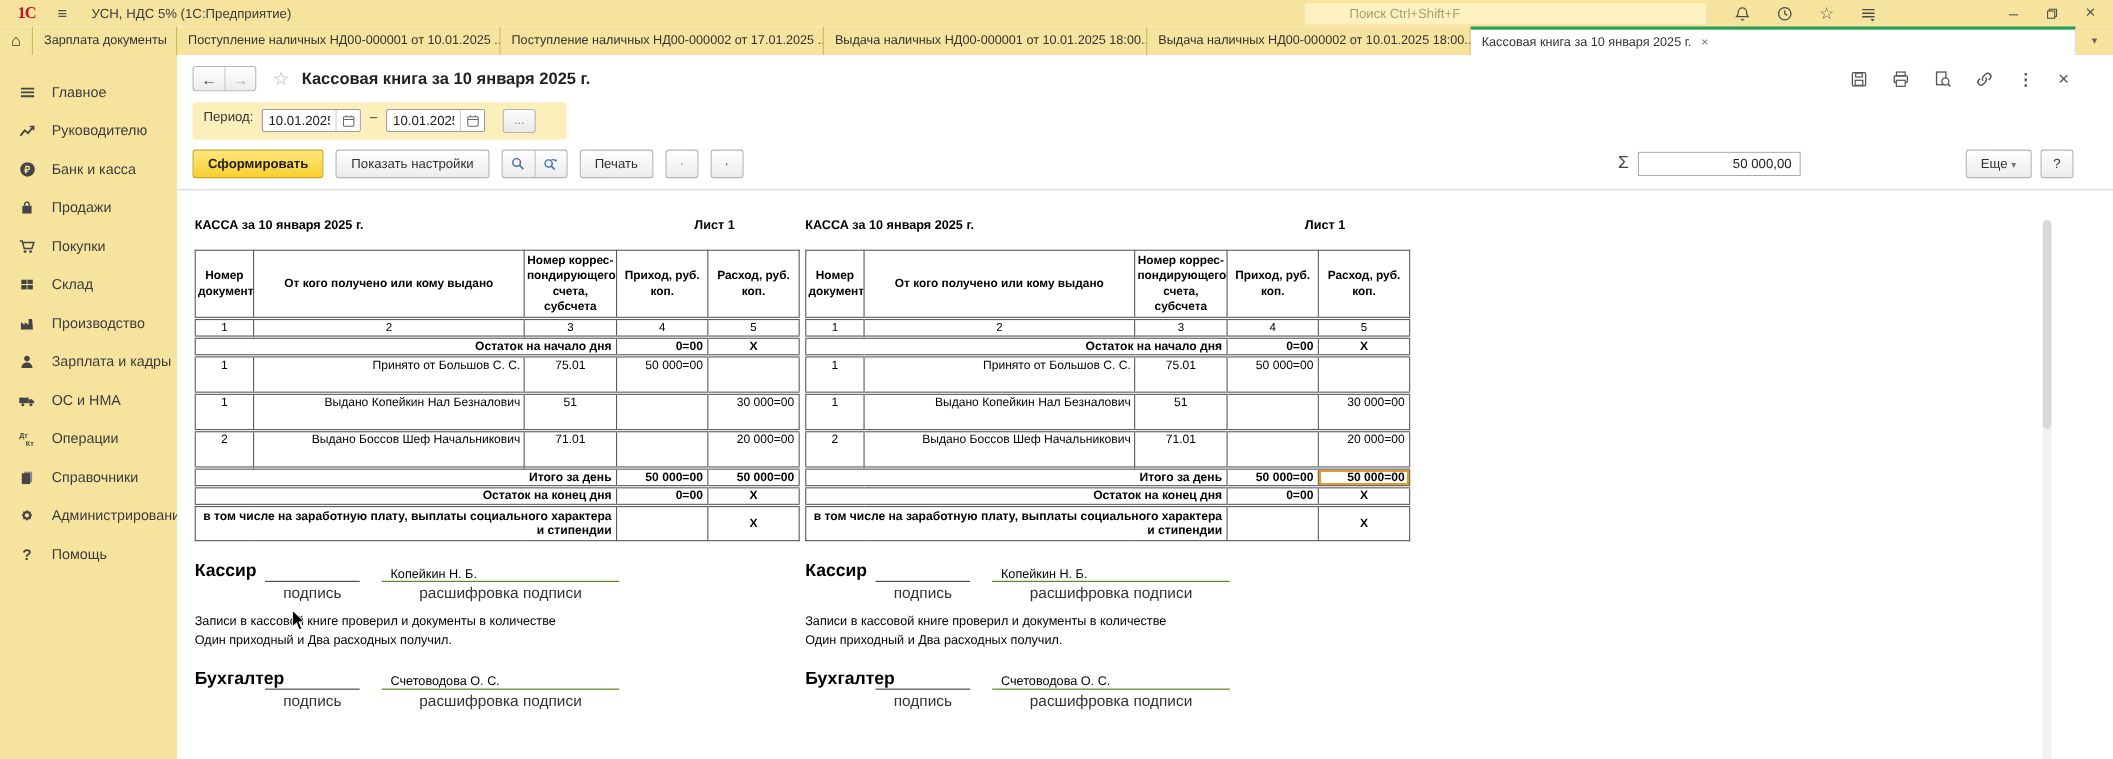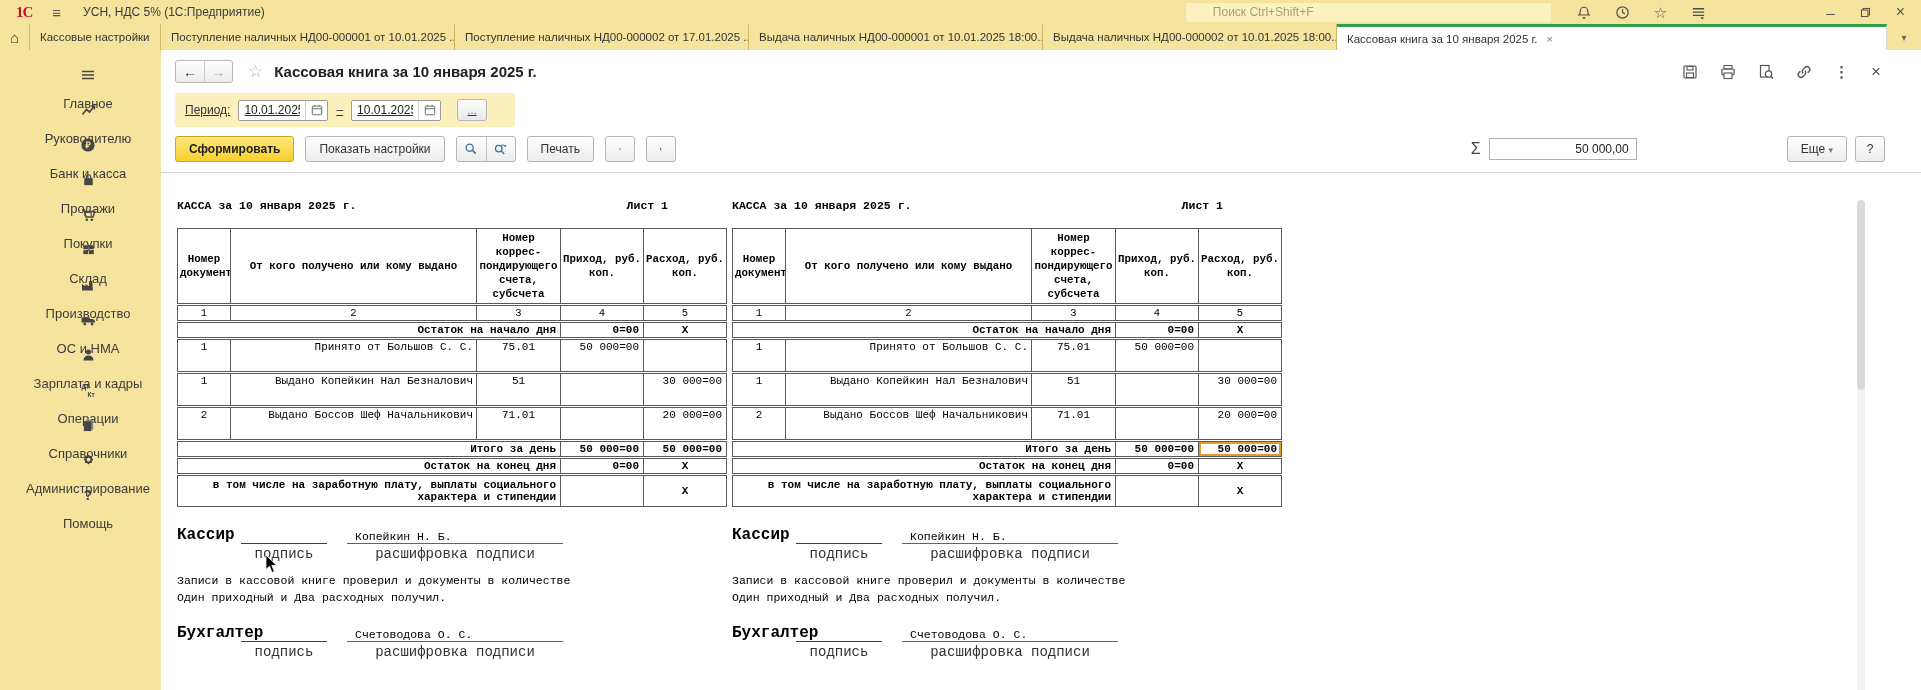--- a/index.html
+++ b/index.html
@@ -7,21 +7,21 @@
               font-family:"Liberation Sans", sans-serif; }
 
   
   .titlebar { height:24px; background:#f6e49e; display:flex; align-items:center;
               font-size:12px; color:#3a3a3a; padding:0 10px; }
   .logo { color:#c8102e; font-weight:bold; font-size:15px; margin-left:6px;
           font-family:"Liberation Serif", serif; letter-spacing:-1px; }
   .tb-hamburger { font-size:15px; color:#555; margin-left:20px; cursor:pointer; }
   .tb-title { margin-left:22px; }
   .tb-search { margin-left:auto; width:365px; height:19px; background:#fbf2c0;
-               border-radius:2px; display:flex; align-items:center; padding:0 6px; gap:8px; }
+               border-radius:2px; display:flex; align-items:center; padding:0 6px; gap:22px; }
   .tb-search input { border:none; outline:none; background:transparent; width:100%;
                      font-size:12px; color:#6b6348; font-family:inherit; }
   .tb-search input::placeholder { color:#a99f6e; }
   .tb-icons { display:flex; gap:24px; margin-left:26px; align-items:center; color:#4c4c4c; }
   .tb-win { display:flex; gap:24px; margin-left:120px; margin-right:6px; align-items:center; color:#4c4c4c; }
   .tb-glyph { font-size:14px; line-height:1; cursor:pointer; }
 
   
   .tabbar { height:26px; background:#f6e49e; display:flex; align-items:stretch; font-size:11.5px; }
   .tab { display:flex; align-items:center; gap:9px; padding:0 10px;
@@ -31,41 +31,41 @@
   .tab.w-md { width:294px; }
   .tab.active { flex:1; background:#fff; border-top:3px solid #2e9e4f; border-right:1px solid #d7d7d7; }
   .tab-x { color:#777; font-size:11px; cursor:pointer; }
   .tab-list-btn { width:34px; display:flex; align-items:center; justify-content:center;
                   color:#666; font-size:10px; cursor:pointer; }
 
   
   .layout { display:flex; height:640px; }
   .sidebar { width:161px; background:#f6e49e; padding-top:16px; flex-shrink:0; }
   .side-item { height:35px; display:flex; align-items:center; padding-left:15px; gap:13px;
-               font-size:13px; color:#3c3c3c; cursor:pointer;flex-direction:column; }
+               font-size:13px; color:#3c3c3c; cursor:pointer; }
   .side-icon { width:19px; height:17px; display:flex; align-items:center; justify-content:center;
                flex-shrink:0; font-size:14px; color:#454545; }
   .main { flex:1; background:#fff; position:relative; overflow:hidden; }
 
   
   .doc-header { display:flex; align-items:center; padding:10px 40px 0 14px; }
   .nav-group { display:flex; border:1px solid #b8b8b8; border-radius:3px; overflow:hidden;
                background:linear-gradient(#fff,#ececec); }
   .nav-btn { width:28px; height:21px; display:flex; align-items:center; justify-content:center;
              font-size:14px; color:#333; cursor:pointer; background:transparent; border:none; }
   .nav-btn.fwd { border-left:1px solid #c9c9c9; color:#a9a9a9; }
   .title-star { color:#b3b3b3; font-size:17px; margin:0 11px 0 15px; }
   .doc-title { font-size:15px; font-weight:bold; color:#222; }
   .win-actions { margin-left:auto; display:flex; gap:22px; align-items:center; color:#555; }
   .wa { cursor:pointer; display:flex; align-items:center; font-size:15px; color:#555; }
 
   
   .period-row { margin:10px 0 0 14px; }
-  .period-band { display:inline-flex; align-items:center; background:#fbf0bb; border-radius:3px;
-                 padding:6px 28px 6px 10px; gap:8px; font-size:12px; color:#333;text-decoration:underline; }
+  .period-band { display:inline-flex; align-items:flex-start; background:#fbf0bb; border-radius:3px;
+                 padding:6px 28px 6px 10px; gap:8px; font-size:12px; color:#333; }
   .date-field { display:inline-flex; background:#fff; border:1px solid #9c9c9c; border-radius:2px;
                 height:21px; align-items:center; overflow:hidden; }
   .date-field input { border:none; outline:none; width:66px; font-size:12px; padding:0 5px; font-family:inherit; color:#222; }
   .cal-btn { width:22px; height:21px; border:none; border-left:1px solid #cfcfcf; background:#fff;
              display:flex; align-items:center; justify-content:center; cursor:pointer; }
   .dots-btn { width:30px; height:22px; border:1px solid #b5b5b5; border-radius:3px;
               background:linear-gradient(#fdfdfd,#e9e9e9); color:#777; font-size:11px;
               margin-left:8px; cursor:pointer; font-family:inherit; }
 
   
@@ -84,21 +84,21 @@
   .toolbar-right { margin-left:auto; display:flex; align-items:center; gap:8px; }
   .sum-label { font-size:16px; color:#444; }
   .sum-field { width:148px; height:22px; border:1px solid #b0b0b0; font-size:12px;
                text-align:right; padding:0 7px; font-family:inherit; color:#222; }
   .more-btn { margin-left:142px; }
   .help-btn { width:30px; padding:0; }
 
   
   .sheet-area { margin-top:10px; border-top:1px solid #d5d5d5; padding:20px 0 0 16px; position:relative; }
   .halves { display:flex; gap:6px; }
-  .half { width:549px; flex-shrink:0;font-family:Liberation Mono, monospace; }
+  .half { width:549px; flex-shrink:0; }
   .sheet-head { display:flex; justify-content:space-between; padding-right:58px;
                 font-weight:bold; font-size:11.5px; margin:6px 0 16px; color:#000; }
   table.cash { border-collapse:collapse; table-layout:fixed; width:549px; font-size:11px; color:#000; }
   .cash th, .cash td { border:1px solid #5a5a5a; padding:1px 3px; overflow:hidden; }
   .cash th { font-weight:bold; text-align:center; vertical-align:middle; font-size:10.8px;
              line-height:1.3; height:48px; padding:2px; }
   tr.sep td { border-top:3px double #5a5a5a; }
   tr.nums td { text-align:center; height:13px; font-size:10.5px; }
   tr.brow td { height:16px; font-weight:bold; }
   .lbl-right { text-align:right; padding-right:4px !important; font-weight:bold; }
@@ -176,21 +176,21 @@
     </span>
     <span class="wa tb-glyph" style="font-size:16px;">×</span>
   </div>
 </div>
 
 <div class="tabbar">
   <div class="tab tab-home">
     <span>⌂</span>
   </div>
   <div class="tab w-sm">
-    <span>Кассовые настройки</span>
+    <span>Зарплата документы</span>
 
   </div>
   <div class="tab w-md">
     <span>Поступление наличных НД00-000001 от 10.01.2025 ...</span>
 
   </div>
   <div class="tab w-md">
     <span>Поступление наличных НД00-000002 от 17.01.2025 ...</span>
 
   </div>
@@ -273,37 +273,37 @@
     <div class="side-item">
       <span class="side-icon">
           <svg width="16" height="16" viewBox="0 0 16 16">
             <path d="M2 13.5 V7 l3.5 2.2 V7 l3.5 2.2 V4 h3.2 l.8 9.5z" fill="#454545"></path>
           </svg>
         </span>
       <span>Производство</span>
     </div>
     <div class="side-item">
       <span class="side-icon">
+          <svg width="15" height="16" viewBox="0 0 16 16">
+            <circle cx="8" cy="4.8" r="2.7" fill="#454545"></circle>
+            <path d="M2.6 13.8 a5.4 5.4 0 0 1 10.8 0z" fill="#454545"></path>
+          </svg>
+        </span>
+      <span>Зарплата и кадры</span>
+    </div>
+    <div class="side-item">
+      <span class="side-icon">
           <svg width="17" height="16" viewBox="0 0 16 16">
             <rect x="1" y="5.5" width="8.5" height="5" fill="#454545"></rect>
             <path d="M9.5 7 h3 l2 2 v1.5 h-5z" fill="#454545"></path>
             <circle cx="4.3" cy="12" r="1.4" fill="#454545"></circle>
             <circle cx="11.6" cy="12" r="1.4" fill="#454545"></circle>
           </svg>
         </span>
       <span>ОС и НМА</span>
-    </div>
-    <div class="side-item">
-      <span class="side-icon">
-          <svg width="15" height="16" viewBox="0 0 16 16">
-            <circle cx="8" cy="4.8" r="2.7" fill="#454545"></circle>
-            <path d="M2.6 13.8 a5.4 5.4 0 0 1 10.8 0z" fill="#454545"></path>
-          </svg>
-        </span>
-      <span>Зарплата и кадры</span>
     </div>
     <div class="side-item">
       <span class="side-icon">
           <svg width="17" height="16" viewBox="0 0 16 16">
             <text x="1" y="7" font-size="6.5" font-weight="bold" fill="#454545">Дт</text>
             <text x="7" y="14.5" font-size="6.5" font-weight="bold" fill="#454545">Кт</text>
           </svg>
         </span>
       <span>Операции</span>
     </div>

